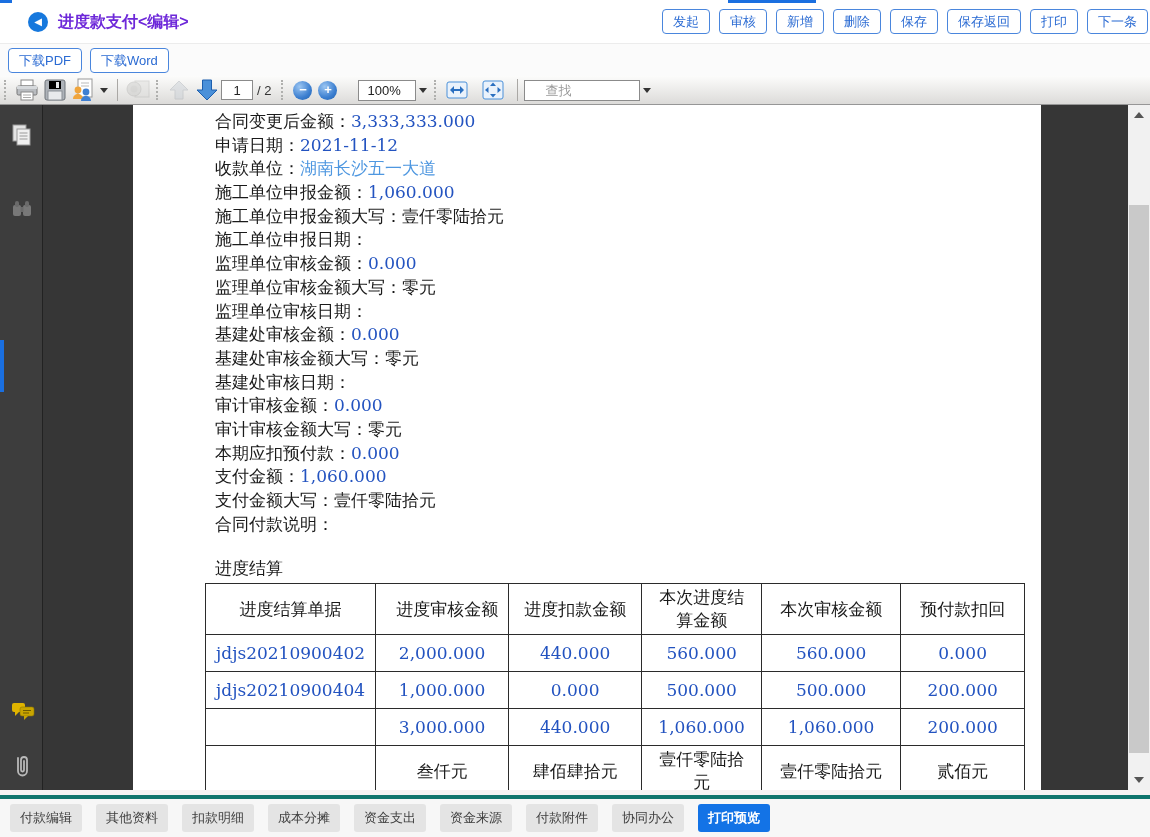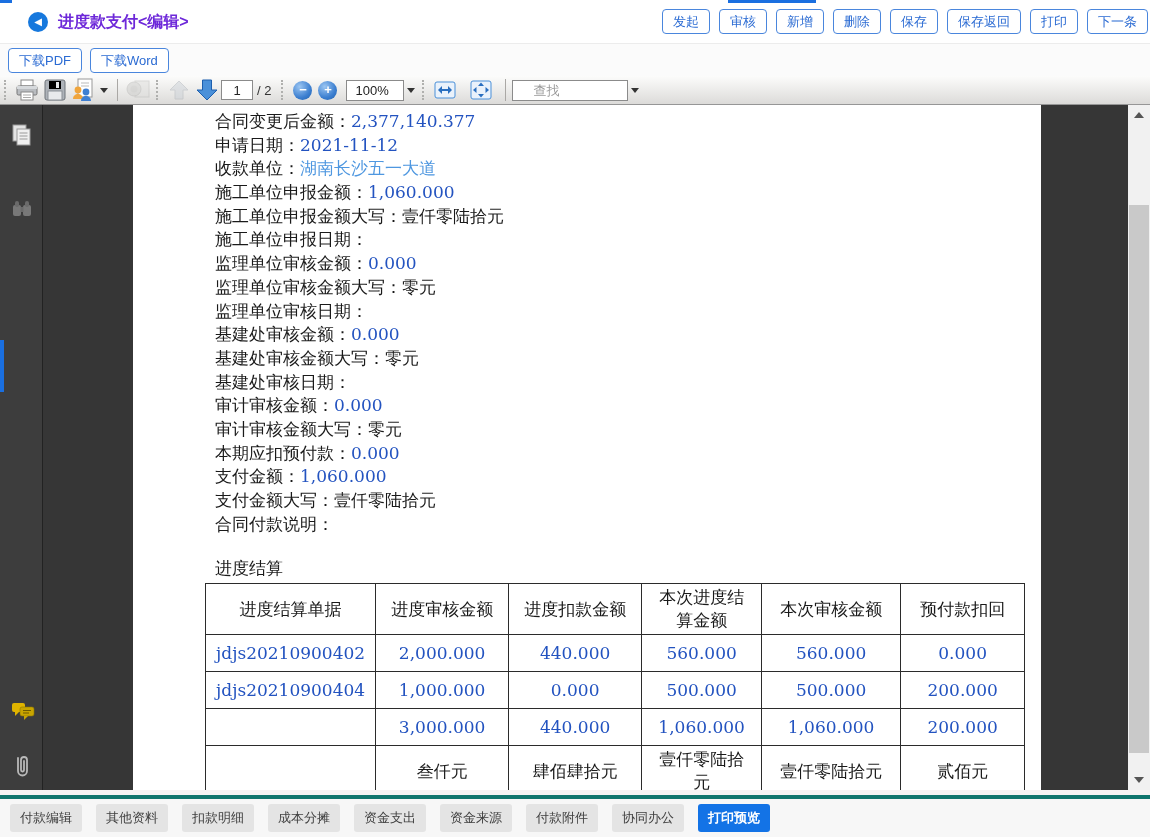--- a/index.html
+++ b/index.html
@@ -145,21 +145,21 @@
     <div class="tool">
       <svg width="26" height="24" viewBox="0 0 26 24">
           <path d="M13 22 L23 12 L17.5 12 L17.5 2 L8.5 2 L8.5 12 L3 12 Z" fill="#4a90d9" stroke="#1d5fae"></path>
         </svg>
     </div>
     <input class="pagebox" value="1" style="">
     <span class="pagetotal">/ 2</span>
     <div class="grip"></div>
     <div class="sphere">−</div>
     <div class="sphere">+</div>
-    <div class="zoombox" style="margin-left:6px;">100%</div>
+    <div class="zoombox" style="margin-left:18px;">100%</div>
     <div class="caret"></div>
     <div class="grip"></div>
     <div class="tool">
       <svg width="24" height="22" viewBox="0 0 24 22">
           <rect x="2" y="3" width="20" height="16" rx="2" fill="#eaf2fb" stroke="#4a90d9"></rect>
           <path d="M5 11 L9 7 L9 15 Z" fill="#2a6fc0"></path>
           <path d="M19 11 L15 7 L15 15 Z" fill="#2a6fc0"></path>
           <line x1="9" y1="11" x2="15" y2="11" stroke="#2a6fc0" stroke-width="2"></line>
         </svg>
     </div>
@@ -211,21 +211,21 @@
       <div class="side-icon" style="top:648px;">
         <svg width="24" height="26" viewBox="0 0 24 26">
             <path d="M8 5 v13 a4.5 4.5 0 0 0 9 0 V7 a3 3 0 0 0 -6 0 v10 a1.5 1.5 0 0 0 3 0 V8" fill="none" stroke="#b9b9b9" stroke-width="1.8" stroke-linecap="round"></path>
           </svg>
       </div>
     </div>
 
     <div class="pdf-page">
       <div class="doc-content">
         <div id="doc-fields">
-            <div class="doc-line"><span class="lbl">合同变更后金额：</span><span class="val-blue">2,377,140.377</span></div>
+            <div class="doc-line"><span class="lbl">合同变更后金额：</span><span class="val-blue">3,333,333.000</span></div>
             <div class="doc-line"><span class="lbl">申请日期：</span><span class="val-blue">2021-11-12</span></div>
             <div class="doc-line"><span class="lbl">收款单位：</span><span class="val-lightblue">湖南长沙五一大道</span></div>
             <div class="doc-line"><span class="lbl">施工单位申报金额：</span><span class="val-blue">1,060.000</span></div>
             <div class="doc-line"><span class="lbl">施工单位申报金额大写：</span><span class="val-black">壹仟零陆拾元</span></div>
             <div class="doc-line"><span class="lbl">施工单位申报日期：</span><span class="val-black"></span></div>
             <div class="doc-line"><span class="lbl">监理单位审核金额：</span><span class="val-blue">0.000</span></div>
             <div class="doc-line"><span class="lbl">监理单位审核金额大写：</span><span class="val-black">零元</span></div>
             <div class="doc-line"><span class="lbl">监理单位审核日期：</span><span class="val-black"></span></div>
             <div class="doc-line"><span class="lbl">基建处审核金额：</span><span class="val-blue">0.000</span></div>
             <div class="doc-line"><span class="lbl">基建处审核金额大写：</span><span class="val-black">零元</span></div>
@@ -236,21 +236,21 @@
             <div class="doc-line"><span class="lbl">支付金额：</span><span class="val-blue">1,060.000</span></div>
             <div class="doc-line"><span class="lbl">支付金额大写：</span><span class="val-black">壹仟零陆拾元</span></div>
             <div class="doc-line"><span class="lbl">合同付款说明：</span><span class="val-black"></span></div>
           </div>
         <div class="section-title">进度结算</div>
       </div>
       <table class="doc-table">
         <thead>
             <tr id="table-head-row">
               <th style="width: 145px;">进度结算单据</th>
-              <th style="width: 133px;">进度审核金额</th>
+              <th style="width: 133px; text-align: right;">进度审核金额</th>
               <th style="width: 133px;">进度扣款金额</th>
               <th style="width: 120px;">本次进度结算金额</th>
               <th style="width: 139px;">本次审核金额</th>
               <th style="width: 124px;">预付款扣回</th>
             </tr>
           </thead>
         <tbody id="table-body">
             <tr class="row-blue">
               <td>jdjs20210900402</td>
               <td>2,000.000</td>

